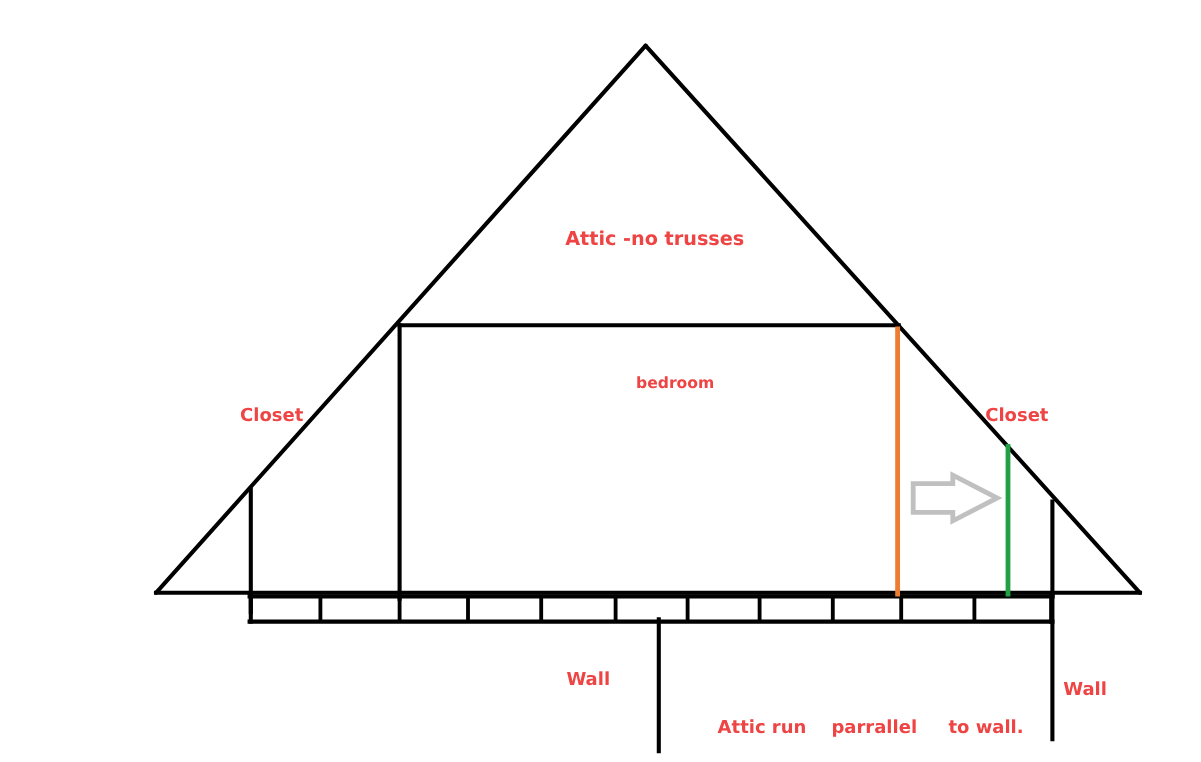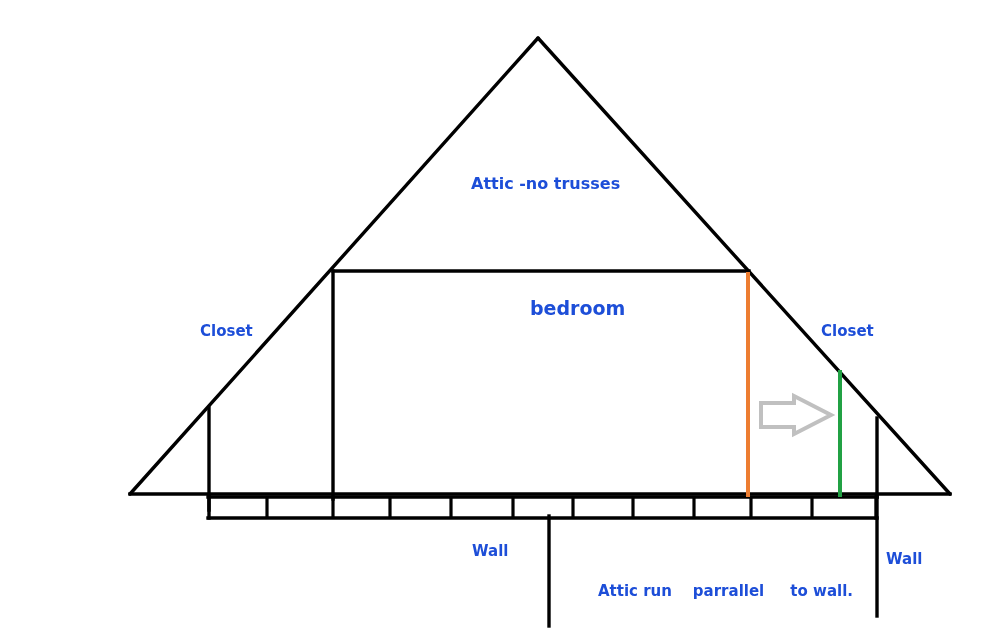--- a/index.html
+++ b/index.html
@@ -22,33 +22,34 @@
     position: absolute;
     left: 0;
     top: 0;
     width: 1001px;
     height: 635px;
   }
   .lbl {
     position: absolute;
     font-family: "DejaVu Sans", sans-serif;
     font-weight: bold;
-    color: #1d4ed8;
+    color: #ef4444;
     white-space: pre;
     line-height: 1.35;
+    margin-top: 15px;
   }
   #label-attic {
     left: 471px;
     top: 173px;
     font-size: 16px;
   }
   #label-bedroom {
     left: 530px;
     top: 296px;
-    font-size: 19px;
+    font-size: 13px;
   }
   #label-closet-left {
     left: 200px;
     top: 321px;
     font-size: 15px;
   }
   #label-closet-right {
     left: 821px;
     top: 321px;
     font-size: 15px;

